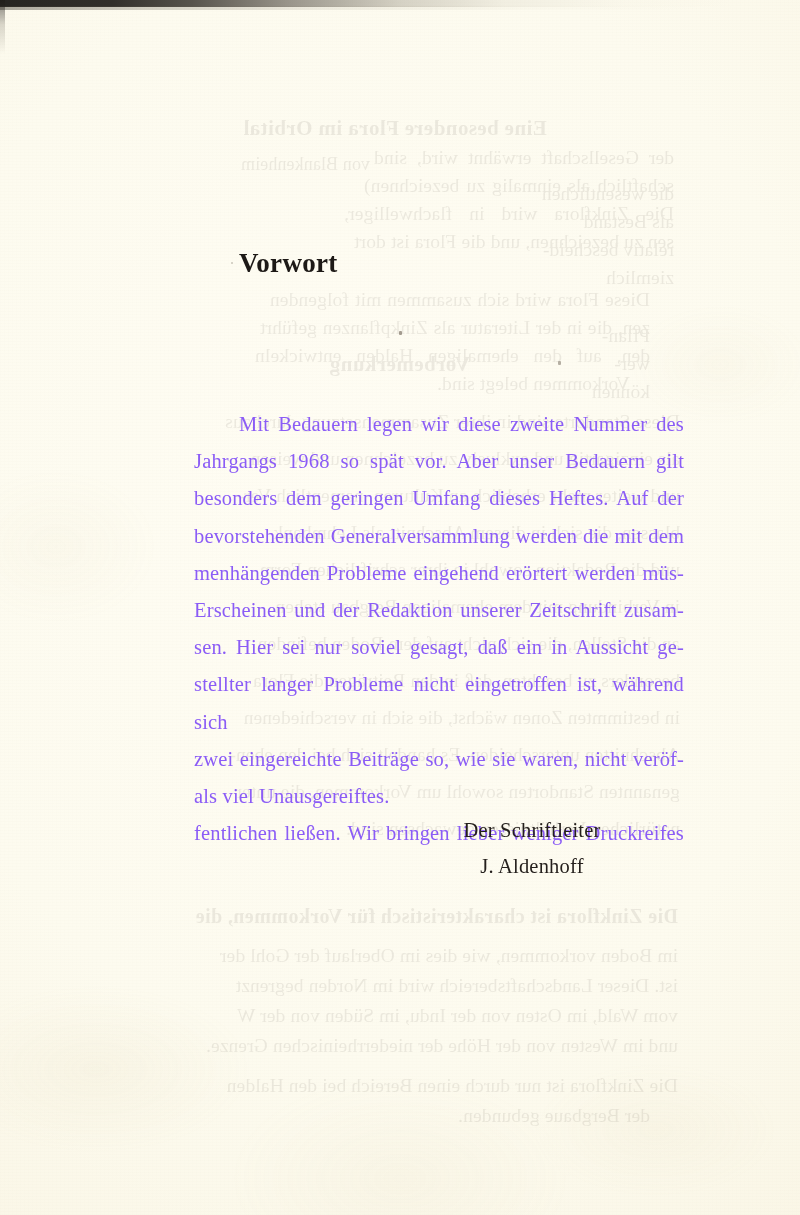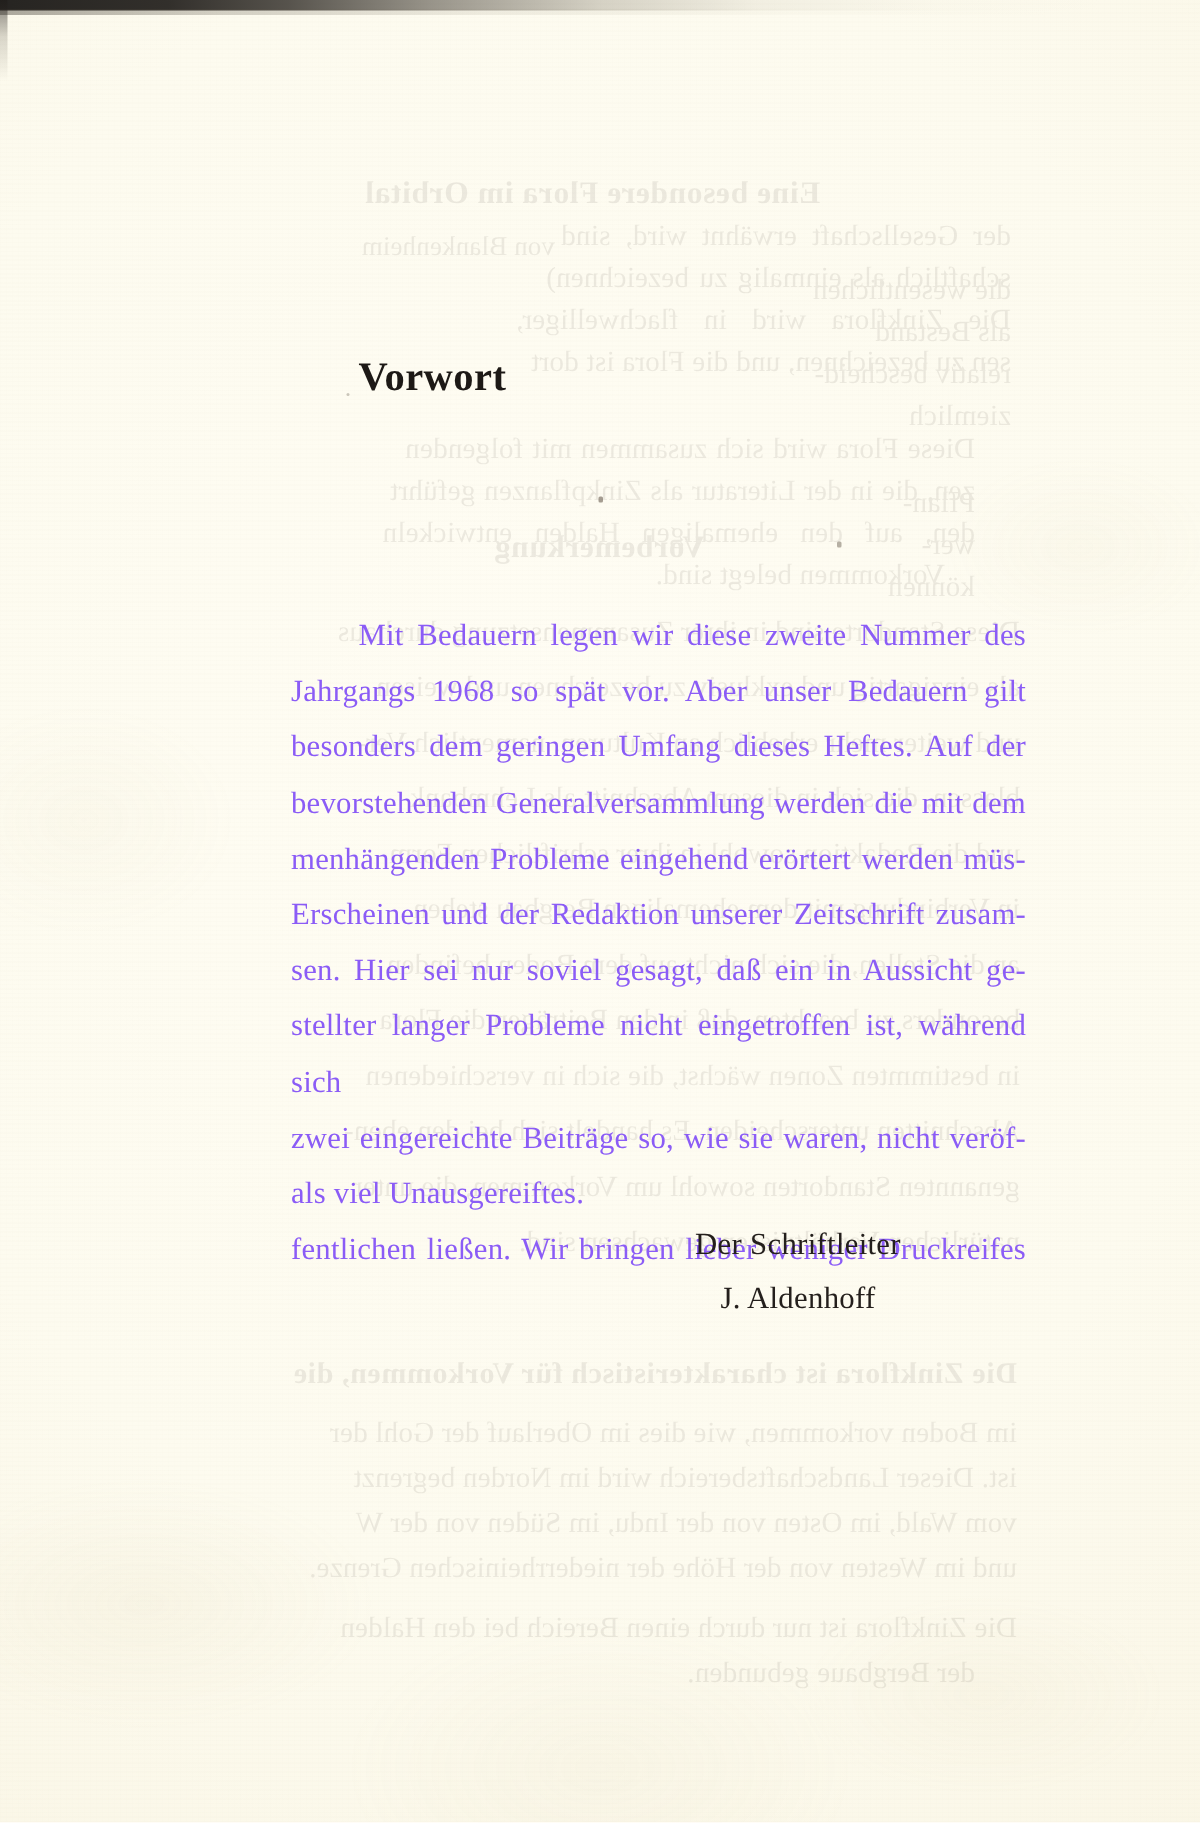--- a/index.html
+++ b/index.html
@@ -131,21 +131,21 @@
 
   
   .content {
     position: absolute;
     inset: 0;
   }
 
   .title {
     position: absolute;
     left: 239px;
-    top: 236px;
+    top: 248px;
     font-size: 27px;
     font-weight: bold;
     letter-spacing: .3px;
     color: #1d1916;
     font-family: Liberation Serif, serif;
   }
 
   .body-col {
     position: absolute;
     left: 194px;

